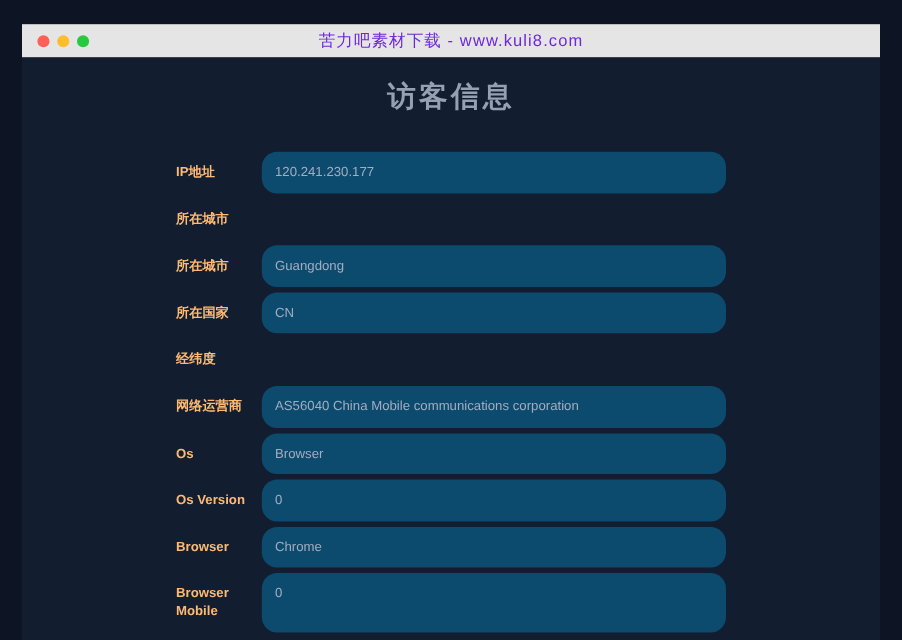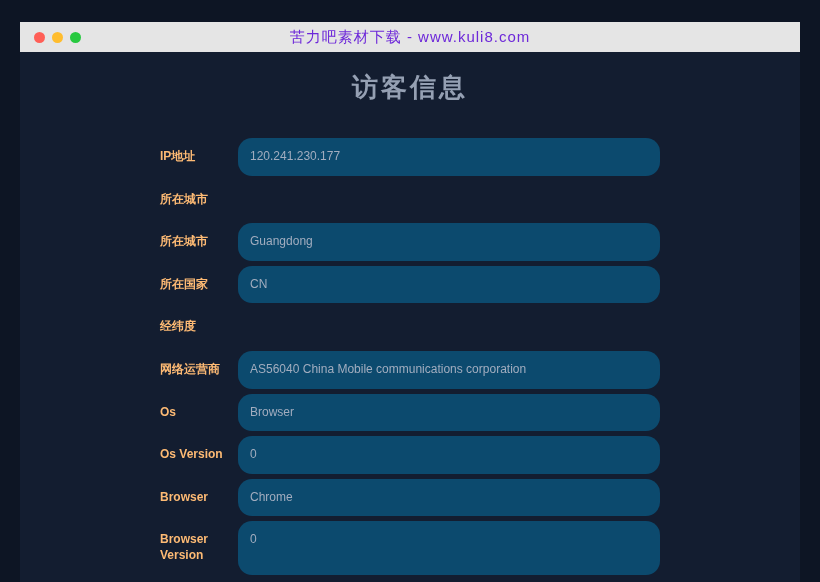--- a/index.html
+++ b/index.html
@@ -129,18 +129,18 @@
       </div>
       <div class="info-row">
         <div class="info-label">Os Version</div>
         <div class="info-value">0</div>
       </div>
       <div class="info-row">
         <div class="info-label">Browser</div>
         <div class="info-value">Chrome</div>
       </div>
       <div class="info-row">
-        <div class="info-label">Browser Version</div>
+        <div class="info-label">Browser Mobile</div>
         <div class="info-value">0</div>
       </div>
     </div>
   </div>
 </div>
 
 </body></html>

